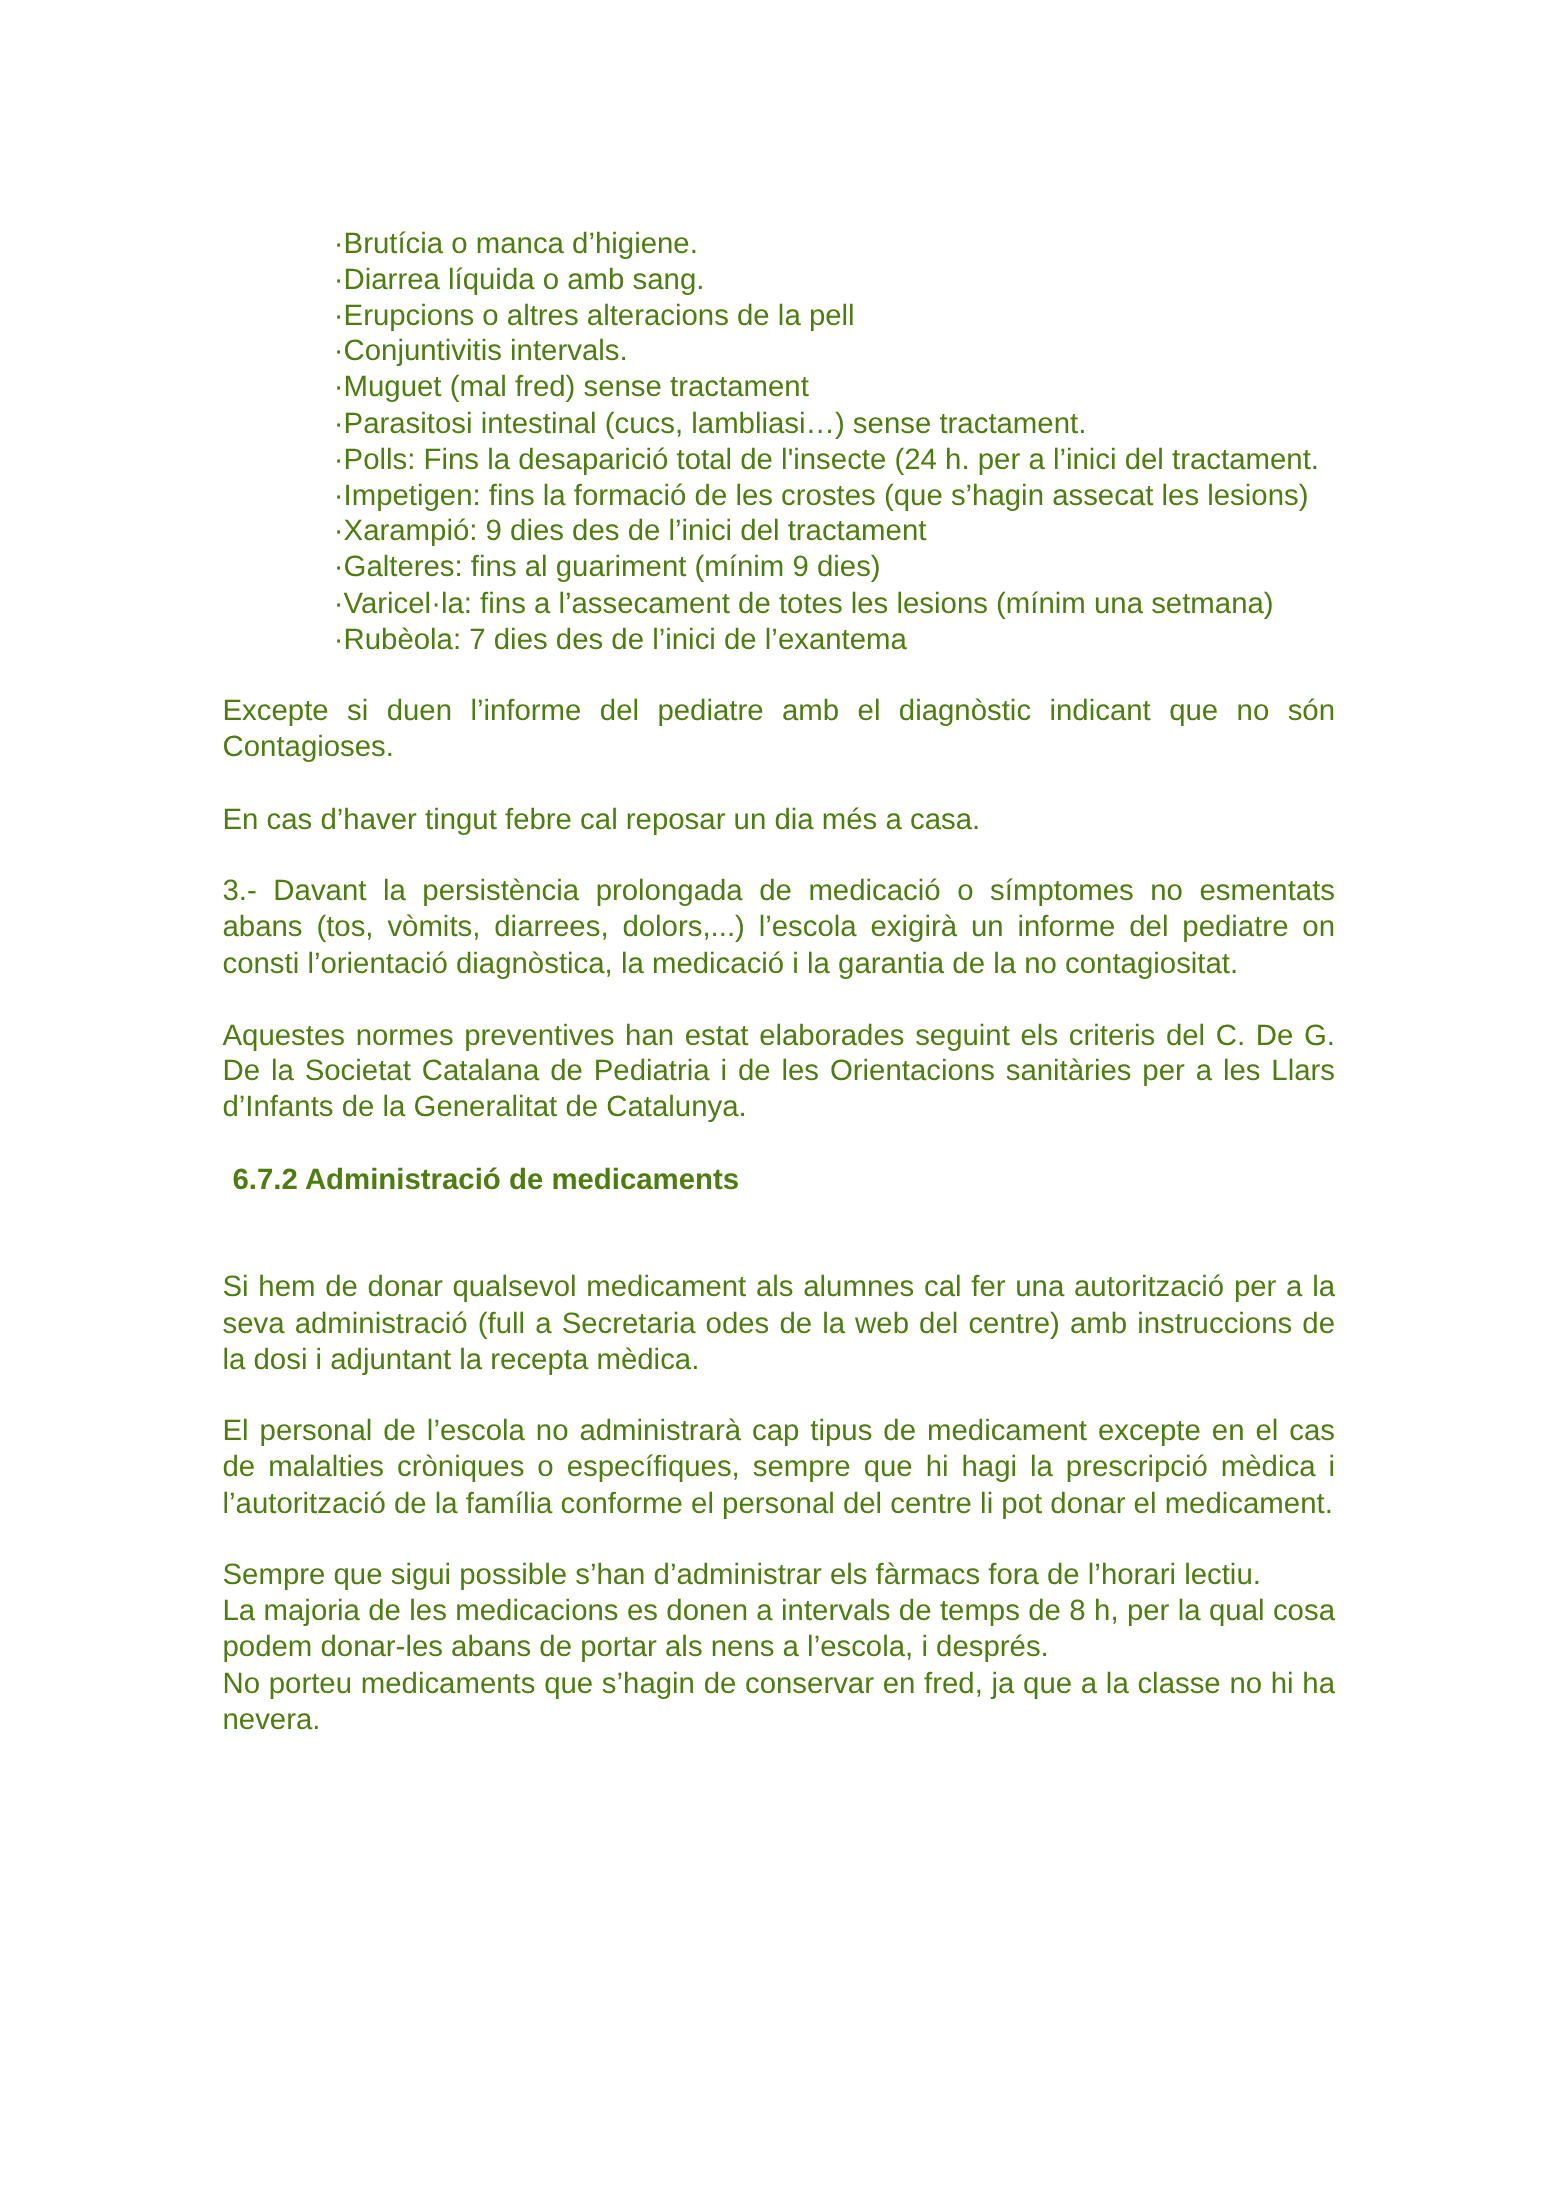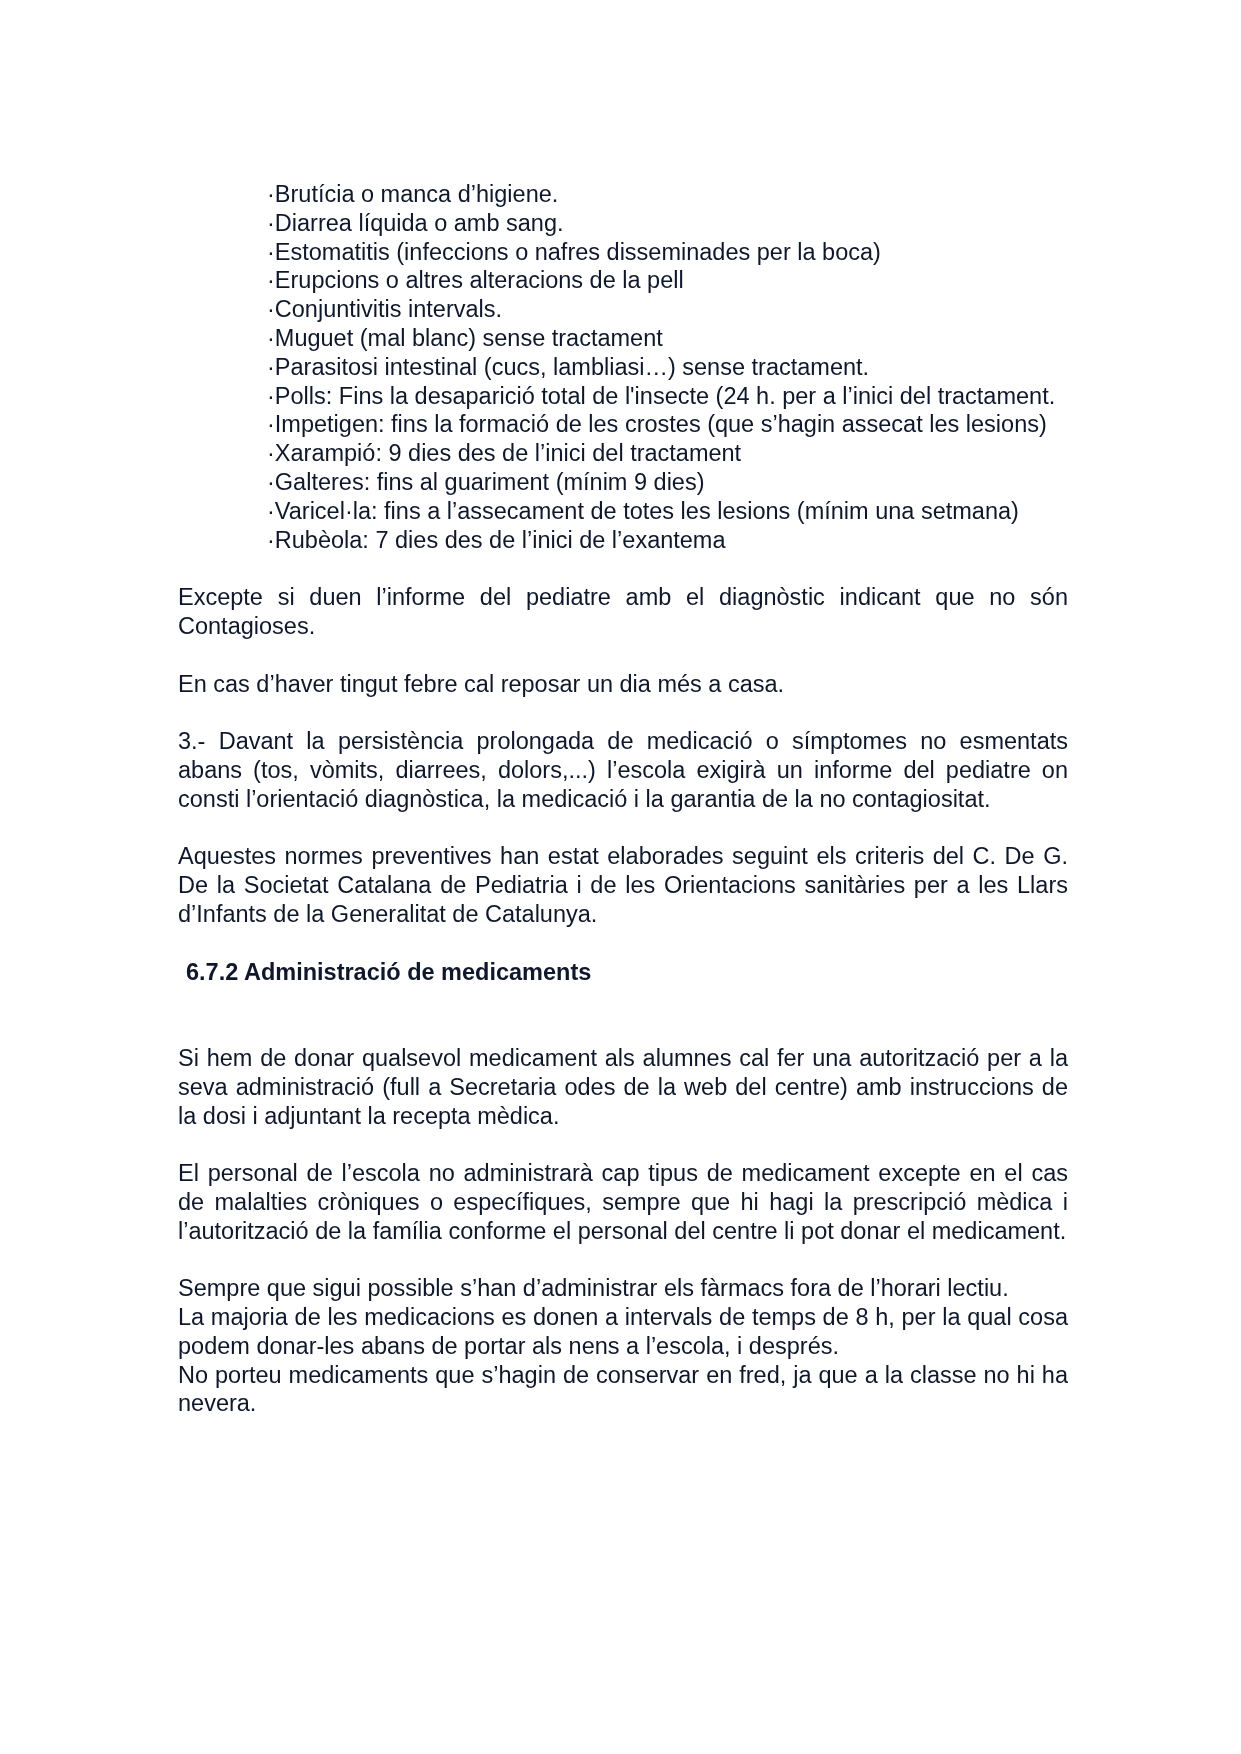--- a/index.html
+++ b/index.html
@@ -5,43 +5,42 @@
   html, body { margin: 0; padding: 0; background: #ffffff; }
   body { width: 1241px; height: 1754px; position: relative; overflow: hidden; }
   .page {
     position: absolute;
     left: 178px;
     top: 180px;
     width: 890px;
     font-family: "Liberation Sans", sans-serif;
     font-size: 23.5px;
     line-height: 28.8px;
-    color: #0f172a;
+    color: #4d7c0f;
   }
   .list { margin-left: 89px; }
   .list .item { text-align: justify; }
   .para { text-align: justify; margin: 0; }
   .gap { height: 28.8px; }
   .gap2 { height: 57.6px; }
   .underline { }
   .italic { }
   .heading { font-weight: bold; margin: 0 0 0 8px; }
 </style>
 </head>
 <body>
 
 <div class="page">
 
   <div class="list">
     <div class="item">·Brutícia o manca d’higiene.</div>
     <div class="item">·Diarrea líquida o amb sang.</div>
-    <div class="item">·Estomatitis (infeccions o nafres disseminades per la boca)</div>
     <div class="item">·Erupcions o altres alteracions de la pell</div>
     <div class="item">·Conjuntivitis intervals.</div>
-    <div class="item">·Muguet (mal blanc) sense tractament</div>
+    <div class="item">·Muguet (mal fred) sense tractament</div>
     <div class="item">·Parasitosi intestinal (cucs, lambliasi…) sense tractament.</div>
     <div class="item">·Polls: Fins la desaparició total de l'insecte (24 h. per  a l’inici del tractament.</div>
     <div class="item">·Impetigen: fins la formació de les crostes (que s’hagin assecat les lesions)</div>
     <div class="item">·Xarampió: 9 dies des de l’inici del tractament</div>
     <div class="item">·Galteres: fins al guariment (mínim 9 dies)</div>
     <div class="item">·Varicel·la: fins a l’assecament de totes les lesions (mínim una setmana)</div>
     <div class="item">·Rubèola: 7 dies des de l’inici de l’exantema</div>
   </div>
 
   <div class="gap"></div>

